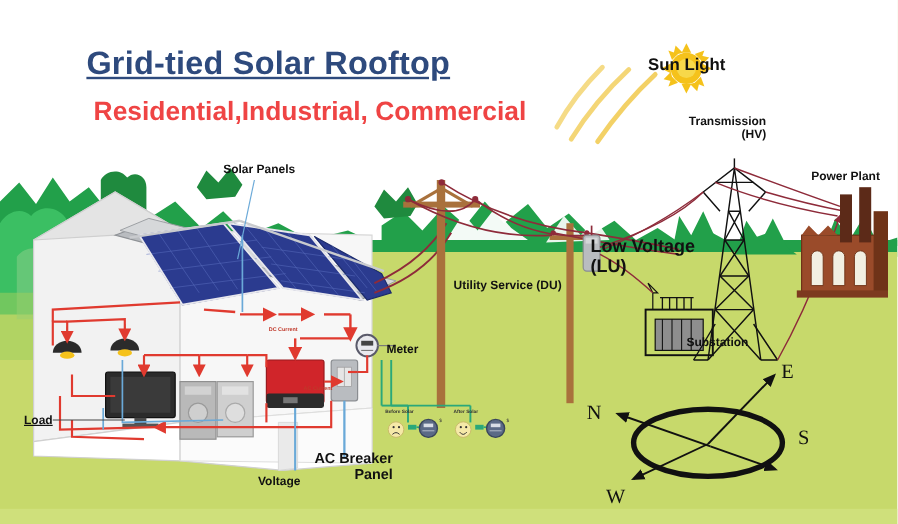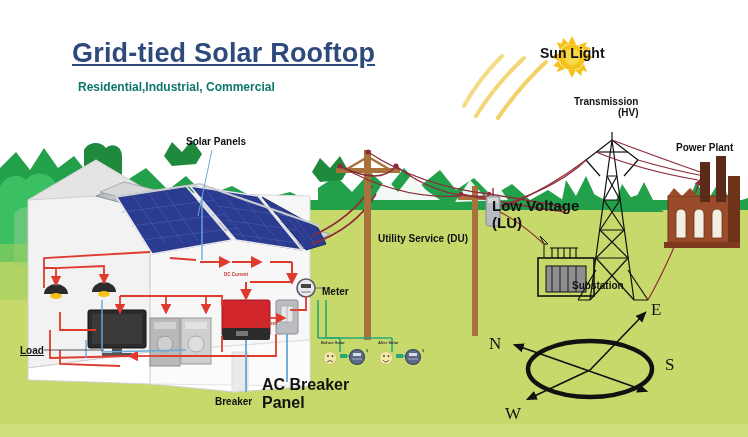--- a/index.html
+++ b/index.html
@@ -1,25 +1,25 @@
 <!DOCTYPE html>
 <html><head>
 <meta charset="utf-8">
 <style>
   html,body{margin:0;padding:0;background:#fff;}
   body{font-family:"Liberation Sans",sans-serif;}
   #stage{position:relative;width:748px;height:437px;overflow:hidden;background:#ffffff;}
   #stage svg.layer{position:absolute;left:0;top:0;width:748px;height:437px;}
   .lbl{position:absolute;font-family:"Liberation Sans",sans-serif;font-weight:bold;color:#111;white-space:pre;line-height:1.12;}
   .title{position:absolute;left:72px;top:38px;font-size:27px;font-weight:bold;color:#2e4a7d;letter-spacing:0.2px;text-decoration:underline;}
-  .subtitle{position:absolute;left:78px;top:80px;font-size:12px;font-weight:bold;color:#0f766e;}
+  .subtitle{position:absolute;left:78px;top:80px;font-size:22px;font-weight:bold;color:#ef4444;}
   .l-solar{left:186px;top:136px;font-size:10px;}
   .l-load{left:20px;top:345px;font-size:10px;text-decoration:underline;}
   .l-inv{left:215px;top:396px;font-size:10px;}
-  .l-acb{left:262px;top:376px;font-size:16px;text-align:left;}
+  .l-acb{left:262px;top:376px;font-size:12px;text-align:right;}
   .l-meter{left:322px;top:286px;font-size:10px;}
   .l-util{left:378px;top:233px;font-size:10px;}
   .l-lv{left:492px;top:198px;font-size:15px;text-align:left;}
   .l-sun{left:540px;top:30px;font-size:14px;margin-top:16px;}
   .l-tr{left:574px;top:96px;font-size:10px;text-align:right;}
   .l-pp{left:676px;top:142px;font-size:10px;text-align:right;}
   .l-sub{left:572px;top:280px;font-size:10px;}
   .tiny{font-size:4px;font-weight:bold;color:#333;}
   .t-before{left:321px;top:341px;}
   .t-after{left:378px;top:341px;}
@@ -395,21 +395,21 @@
       <line x1="590" y1="370" x2="645" y2="313" stroke="#111" stroke-width="1.6" marker-end="url(#cma)"></line>
       <line x1="590" y1="370" x2="528" y2="399" stroke="#111" stroke-width="1.6" marker-end="url(#cma)"></line>
     </g>
   </svg>
 
   <div class="title">Grid-tied Solar Rooftop</div>
   <div class="subtitle">Residential,Industrial, Commercial</div>
 
   <div class="lbl l-solar">Solar Panels</div>
   <div class="lbl l-load">Load</div>
-  <div class="lbl l-inv">Breaker</div>
+  <div class="lbl l-inv">Voltage</div>
   <div class="lbl l-acb">AC Breaker
 Panel</div>
   <div class="lbl l-meter">Meter</div>
   <div class="lbl l-util">Utility Service (DU)</div>
   <div class="lbl l-lv">Low Voltage
 (LU)</div>
   <div class="lbl l-sun">Sun Light</div>
   <div class="lbl l-tr">Transmission
 (HV)</div>
   <div class="lbl l-pp">Power Plant</div>

